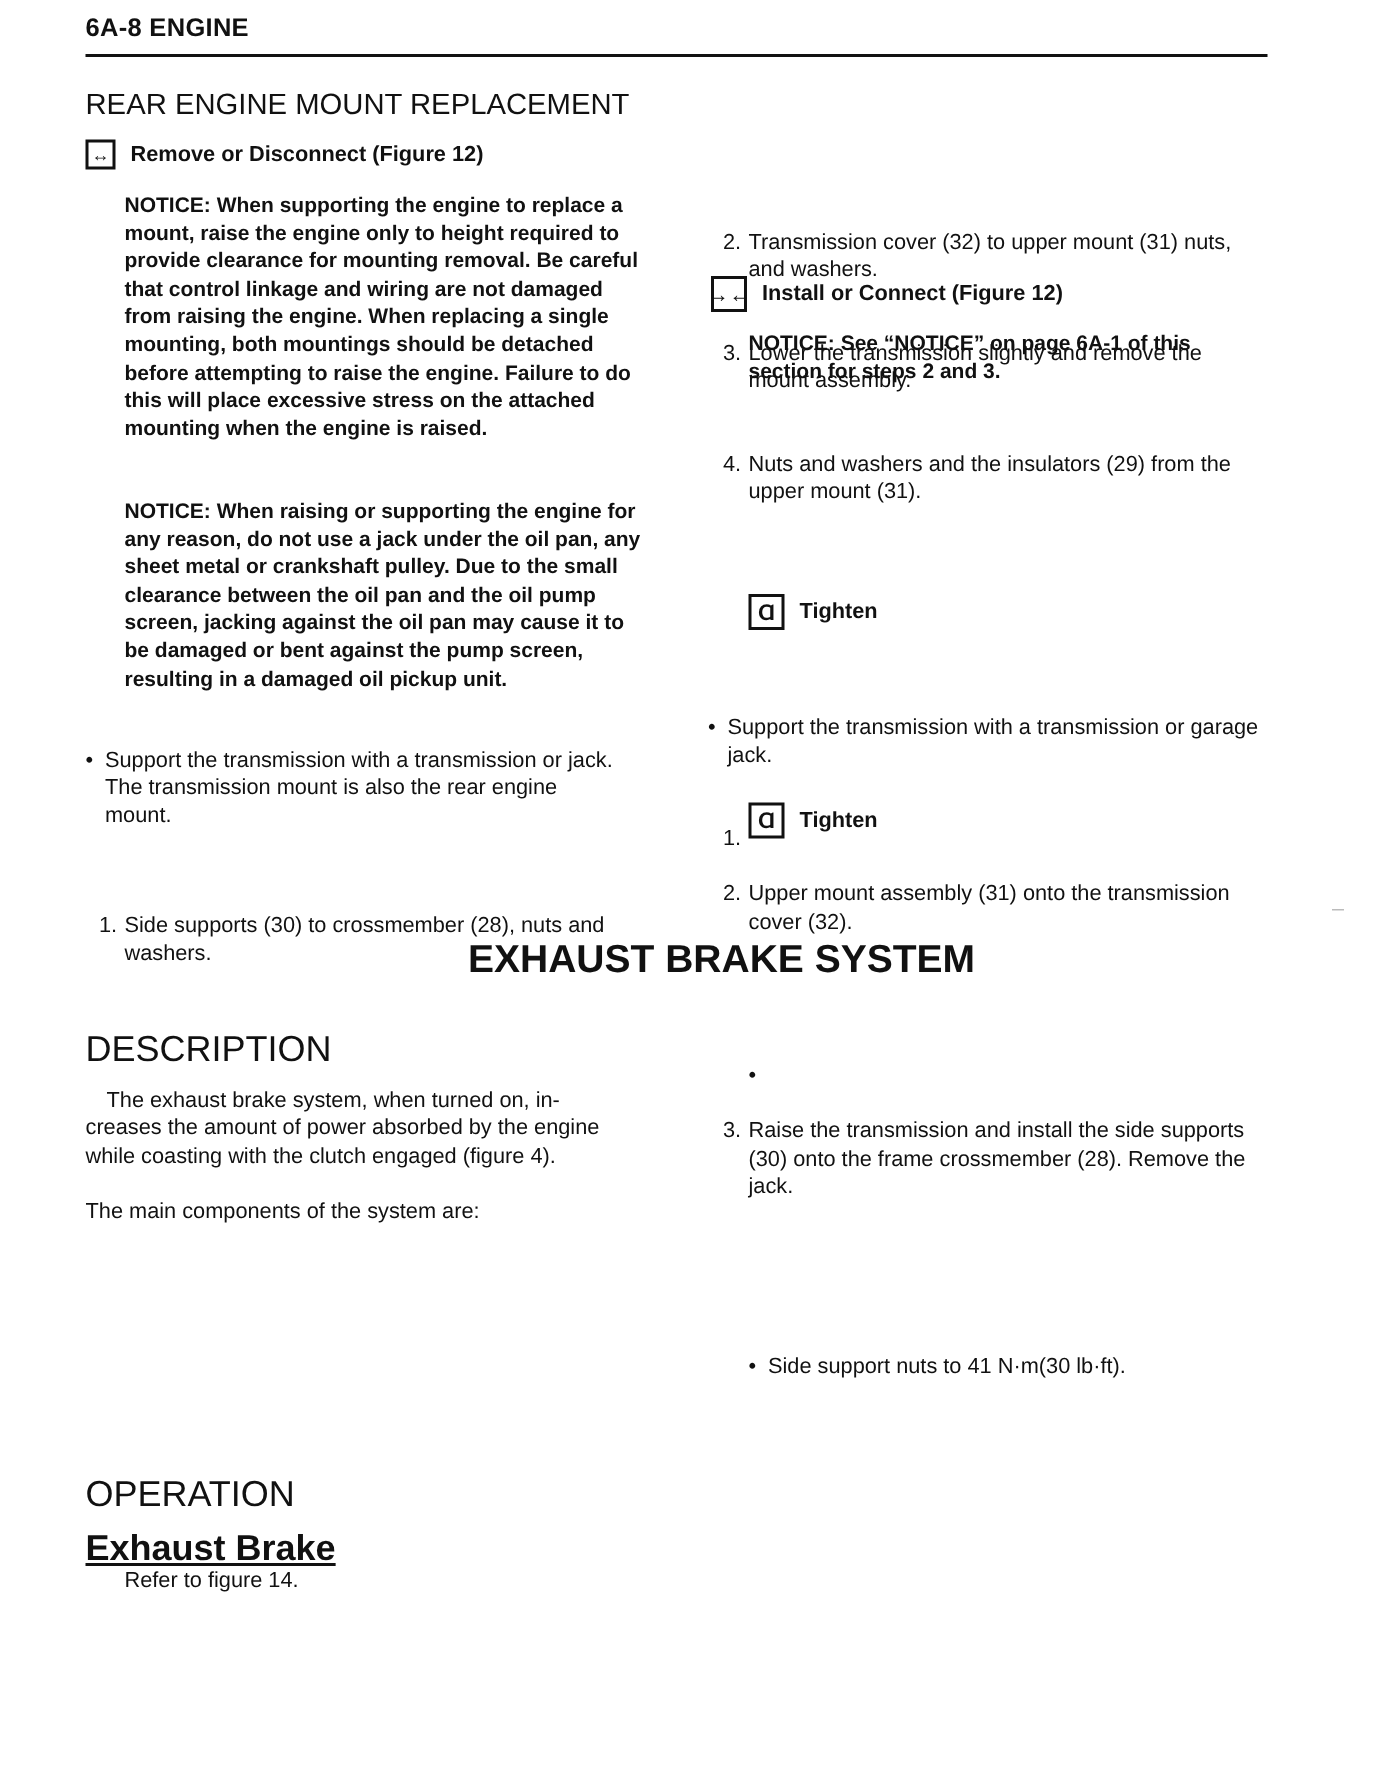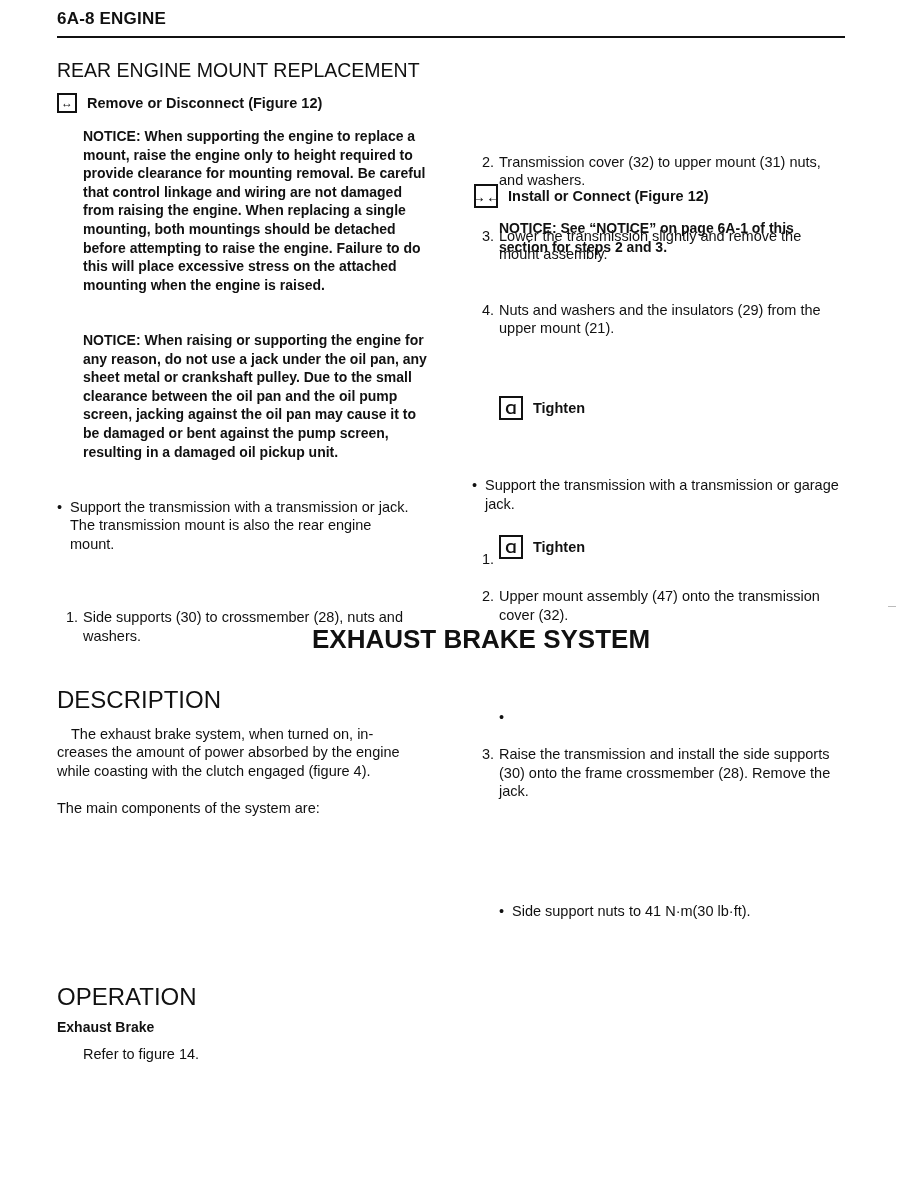--- a/index.html
+++ b/index.html
@@ -6,21 +6,21 @@
   body {
     width: 917px; height: 1183px; position: relative; overflow: hidden;
     font-family: "Liberation Sans", sans-serif; color: #111111;
   }
   .abs { position: absolute; }
   .header-title { left: 57px; top: 9px; font-size: 17px; font-weight: bold; letter-spacing: 0.2px; }
   .header-rule { left: 57px; top: 36px; width: 788px; height: 2px; background: #111; }
   .h1 { font-size: 19.5px; font-weight: normal; white-space: nowrap; }
   .h-center { font-size: 26px; font-weight: bold; white-space: nowrap; }
   .h2 { font-size: 24px; font-weight: normal; white-space: nowrap; }
-  .h3 { font-size: 14px; font-weight: bold; white-space: nowrap; }
+  .h3 { font-size: 24px; font-weight: bold; white-space: nowrap; text-decoration: underline; }
   .sub { font-size: 14.5px; font-weight: bold; display: flex; align-items: center; white-space: nowrap; }
   .iconbox {
     width: 20px; height: 20px; border: 2px solid #111; box-sizing: border-box;
     display: inline-flex; align-items: center; justify-content: center; margin-right: 10px;
     font-size: 12px; font-weight: bold; line-height: 1;
   }
   .iconbox.big { width: 24px; height: 24px; font-size: 15px; }
   .notice { font-size: 14px; font-weight: bold; line-height: 18.6px; }
   .body { font-size: 14.5px; line-height: 18.4px; }
   .item { position: relative; }
@@ -58,41 +58,41 @@
 <div class="abs body item" style="left:482px; top:61px; width:360px; padding-left:17px; box-sizing:border-box;">
   <span class="num">2.</span>
   <span>Transmission cover (32) to upper mount (31) nuts, and washers.</span>
 </div>
 <div class="abs body item" style="left:482px; top:98px; width:360px; padding-left:17px; box-sizing:border-box;">
   <span class="num">3.</span>
   <span>Lower the transmission slightly and remove the mount assembly.</span>
 </div>
 <div class="abs body item" style="left:482px; top:135px; width:360px; padding-left:17px; box-sizing:border-box;">
   <span class="num">4.</span>
-  <span>Nuts and washers and the insulators (29) from the upper mount (21).</span>
+  <span>Nuts and washers and the insulators (29) from the upper mount (31).</span>
 </div>
 
 <div class="abs sub" style="left:474px; top:184px;">
   <span class="iconbox big">→←</span>
   <span>Install or Connect (Figure 12)</span>
 </div>
 
 <div class="abs notice" style="left:499px; top:219px; width:340px;">NOTICE: See “NOTICE” on page 6A-1 of this section for steps 2 and 3.</div>
 
 <div class="abs body bul" style="left:472px; top:274px; width:370px; padding-left:13px; box-sizing:border-box;">
   <span class="dot">•</span>
   <span>Support the transmission with a transmission or garage jack.</span>
 </div>
 
 <div class="abs body item" style="left:482px; top:311px; width:340px; padding-left:17px; box-sizing:border-box;">
   <span class="num">1.</span>
 </div>
 <div class="abs body item" style="left:482px; top:348px; width:340px; padding-left:17px; box-sizing:border-box;">
   <span class="num">2.</span>
-  <span>Upper mount assembly (47) onto the transmission cover (32).</span>
+  <span>Upper mount assembly (31) onto the transmission cover (32).</span>
 </div>
 
 <div class="abs sub" style="left:499px; top:396px;">
   <span class="iconbox big">Ɑ</span>
   <span>Tighten</span>
 </div>
 <div class="abs body bul" style="left:499px; top:432px; width:345px; padding-left:13px; box-sizing:border-box;">
   <span class="dot">•</span>
 </div>
 

